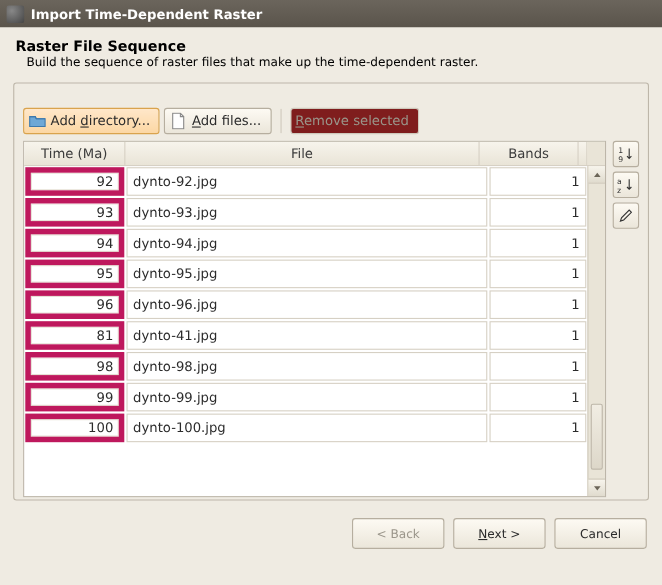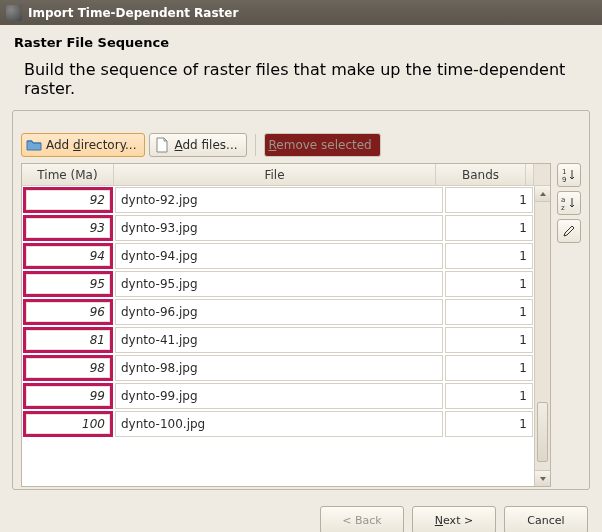--- a/index.html
+++ b/index.html
@@ -3,41 +3,41 @@
 <meta charset="utf-8">
 <style>
 * { box-sizing: border-box; margin: 0; padding: 0; }
 body { font-family: "DejaVu Sans", "Liberation Sans", sans-serif; font-size: 12px; background: #f0ede5; width: 602px; height: 532px; overflow: hidden; }
 .titlebar { height: 25px; background: linear-gradient(to bottom, #6b655c 0%, #5a544b 100%); display: flex; align-items: center; padding: 0 6px; color: #fff; }
 .titlebar .tb-icon { width: 16px; height: 16px; background: radial-gradient(circle at 30% 30%, #888, #444); border-radius: 2px; margin-right: 6px; }
 .titlebar .tb-title { font-weight: bold; font-size: 12px; }
 .client { background: #efebe2; height: 507px; padding: 0; }
 .heading-area { padding: 10px 14px 12px 14px; }
 .heading-area .h1 { font-weight: bold; font-size: 13px; }
-.heading-area .sub { font-size: 16px; margin-top: 10px; padding-left: 10px; }
+.heading-area .sub { font-size: 11px; margin-top: 0; padding-left: 10px; }
 .panel { margin: 0 12px; border: 1px solid #bdb6a9; border-radius: 3px; background: #efebe2; padding: 8px; height: 380px; }
 .toolbar-row { display: flex; align-items: center; gap: 4px; margin-bottom: 6px; margin-top: 14px; }
 .tb-btn { display: inline-flex; align-items: center; padding: 2px 8px 2px 4px; border: 1px solid #b6ae9f; border-radius: 3px; background: linear-gradient(to bottom, #fdfaf3 0%, #ebe6da 100%); height: 24px; font-size: 12px; color: #2b2b2b; }
 .tb-btn.active { background: linear-gradient(to bottom, #ffe7c9 0%, #fcd7a4 100%); border-color: #d9a34d; }
 .tb-btn.disabled { color: #9a958a; border-color: #cfc9bc; background: #7f1d1d; }
 .tb-btn svg { margin-right: 4px; }
 .sep { width: 1px; height: 22px; background: #cfc9bc; margin: 0 4px; }
 .underline-accel { text-decoration: underline; }
 .content-row { display: flex; gap: 6px; height: 324px; }
 .table-wrap { flex: 1; border: 1px solid #bdb6a9; background: #fff; display: flex; flex-direction: column; }
 .thead { display: flex; border-bottom: 1px solid #d6d0c4; background: linear-gradient(to bottom, #f7f4ec, #e9e4d7); height: 22px; }
 .th { border-right: 1px solid #d6d0c4; display: flex; align-items: center; justify-content: center; font-size: 12px; color: #3b3b3b; }
 .th-time { width: 92px; }
 .th-file { flex: 1; }
 .th-bands { width: 90px; }
 .th-sp { width: 8px; }
 .tbody { flex: 1; overflow: hidden; }
 .tr { display: flex; height: 28px; align-items: stretch; }
 .td { border: 1px solid #d6d0c4; margin: 1px; display: flex; align-items: center; padding: 0 5px; font-size: 12px; color: #2b2b2b; background: #fff; }
-.td-time { width: 90px; justify-content: flex-end; border: 3px solid #be185d; box-shadow: inset 0 0 0 1px #e6e1d5; font-style: italic; }
+.td-time { width: 90px; justify-content: flex-end; border: 5px solid #be185d; box-shadow: inset 0 0 0 1px #e6e1d5; }
 .td-file { flex: 1; }
 .td-bands { width: 88px; justify-content: flex-end; }
 .scrollbar { width: 16px; background: #e9e4d7; border-left: 1px solid #cfc9bc; display: flex; flex-direction: column; }
 .sb-btn { height: 16px; background: linear-gradient(to bottom,#f7f4ec,#e0dbce); border-bottom: 1px solid #cfc9bc; display:flex; align-items:center; justify-content:center; }
 .sb-btn.bot { border-top: 1px solid #cfc9bc; border-bottom: none; }
 .sb-track { flex: 1; position: relative; }
 .sb-thumb { position: absolute; left: 2px; right: 2px; top: 200px; height: 60px; background: linear-gradient(to bottom,#f1ede3,#ddd7c9); border: 1px solid #bdb6a9; border-radius: 2px; }
 .side-btns { width: 24px; display: flex; flex-direction: column; gap: 4px; }
 .side-btn { width: 24px; height: 24px; border: 1px solid #b6ae9f; border-radius: 3px; background: linear-gradient(to bottom,#fdfaf3,#ebe6da); display:flex; align-items:center; justify-content:center; font-size:10px; }
 .footer-btns { display: flex; justify-content: flex-end; gap: 8px; padding: 16px 14px 0 0; }

